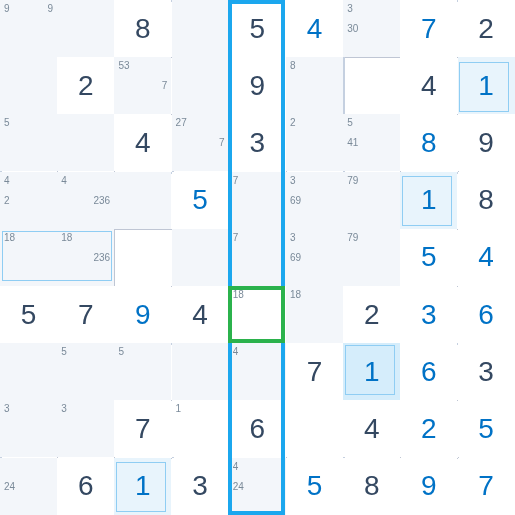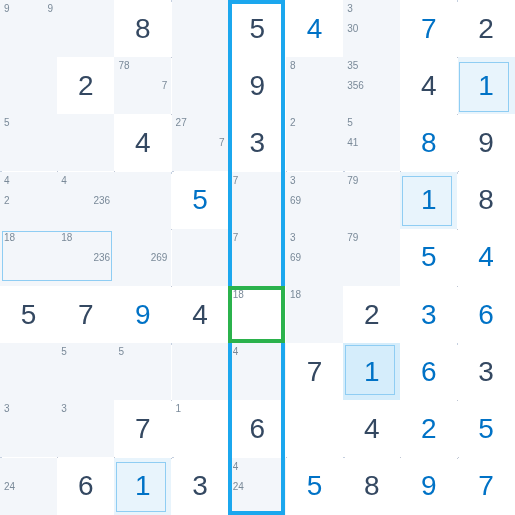--- a/index.html
+++ b/index.html
@@ -75,34 +75,30 @@
       <span class="num user">7</span>
     </div>
     <div class="cell given" style="left: 457.6px; top: 0px;">
       <span class="num given">2</span>
     </div>
     <div class="cell user" style="left: 0px; top: 57.2px;"></div>
     <div class="cell given" style="left: 57.2px; top: 57.2px;">
       <span class="num given">2</span>
     </div>
     <div class="cell user" style="left: 114.4px; top: 57.2px;">
-      <span class="cand c-tl">78</span>
+      <span class="cand c-tl">53</span>
       <span class="cand c-mr">7</span>
     </div>
     <div class="cell user" style="left: 171.6px; top: 57.2px;"></div>
     <div class="cell given" style="left: 228.8px; top: 57.2px;">
       <span class="num given">9</span>
     </div>
     <div class="cell user" style="left: 286px; top: 57.2px;">
       <span class="cand c-tl">8</span>
     </div>
-    <div class="cell user" style="left: 343.2px; top: 57.2px;">
-      <span class="cand c-tl">35</span>
-      <span class="cand c-ml">356</span>
-    </div>
     <div class="cell given" style="left: 400.4px; top: 57.2px;">
       <span class="num given">4</span>
     </div>
     <div class="cell h1" style="left: 457.6px; top: 57.2px;">
       <span class="num user">1</span>
     </div>
     <div class="cell user" style="left: 0px; top: 114.4px;">
       <span class="cand c-tl">5</span>
     </div>
     <div class="cell user" style="left: 57.2px; top: 114.4px;"></div>
@@ -156,23 +152,20 @@
     </div>
     <div class="cell given" style="left: 457.6px; top: 171.6px;">
       <span class="num given">8</span>
     </div>
     <div class="cell user" style="left: 0px; top: 228.8px;">
       <span class="cand c-tl">18</span>
     </div>
     <div class="cell user" style="left: 57.2px; top: 228.8px;">
       <span class="cand c-tl">18</span>
       <span class="cand c-mr">236</span>
-    </div>
-    <div class="cell user" style="left: 114.4px; top: 228.8px;">
-      <span class="cand c-mr">269</span>
     </div>
     <div class="cell user" style="left: 171.6px; top: 228.8px;"></div>
     <div class="cell user" style="left: 228.8px; top: 228.8px;">
       <span class="cand c-tl">7</span>
     </div>
     <div class="cell user" style="left: 286px; top: 228.8px;">
       <span class="cand c-tl">3</span>
       <span class="cand c-ml">69</span>
     </div>
     <div class="cell user" style="left: 343.2px; top: 228.8px;">

